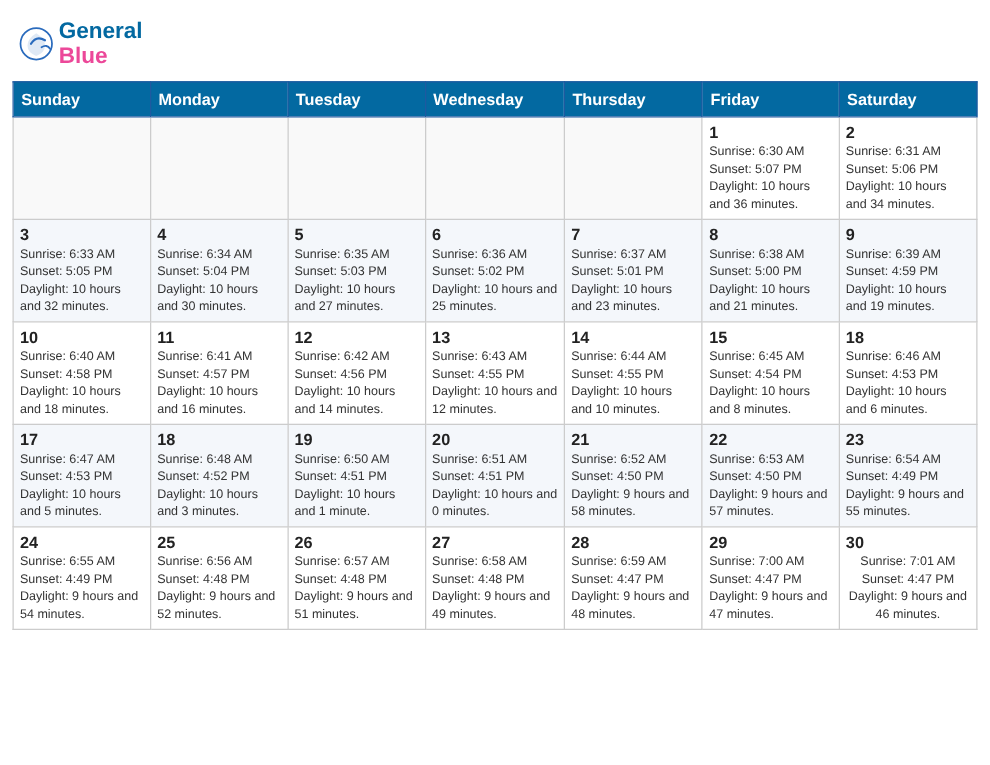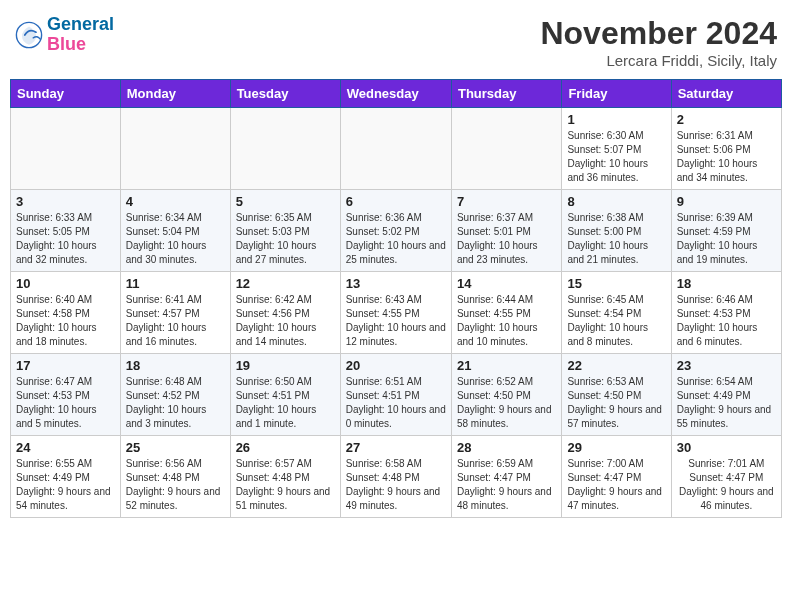--- a/index.html
+++ b/index.html
@@ -52,21 +52,21 @@
     .location {
       font-size: 15px;
       color: #555;
     }
     .calendar {
       width: 100%;
       border-collapse: collapse;
       border: 1px solid #ccc;
     }
     .calendar th {
-      background: #6d28d9;
+      background: #0369a1;
       color: #fff;
       font-size: 13px;
       font-weight: bold;
       text-align: left;
       padding: 6px 6px;
       border: 1px solid #1e5aa0;
     }
     .calendar td {
       vertical-align: top;
       border: 1px solid #ccc;
@@ -103,24 +103,20 @@
       <circle cx="20" cy="20" r="18" fill="none" stroke="#2a6bbd" stroke-width="2"></circle>
       <path d="M20 8 Q30 14 30 22 Q30 30 20 34 Q10 30 10 22 Q10 14 20 8Z" fill="#2a6bbd" opacity="0.15"></path>
       <path d="M14 20 Q20 10 30 16" stroke="#2a6bbd" stroke-width="2.5" fill="none" stroke-linecap="round"></path>
       <path d="M26 24 Q32 20 36 26" stroke="#2a6bbd" stroke-width="2" fill="none" stroke-linecap="round"></path>
     </svg>
     <div class="logo-text">
       <span class="logo-general">General</span>
       <span class="logo-blue">Blue</span>
     </div>
   </div>
-  <div class="title-area">
-    <div class="month-title">November 2024</div>
-    <div class="location">Lercara Friddi, Sicily, Italy</div>
-  </div>
 </div>
 
 <table class="calendar">
   <thead>
     <tr>
     <th>Sunday</th>
         <th>Monday</th>
         <th>Tuesday</th>
         <th>Wednesday</th>
         <th>Thursday</th>

